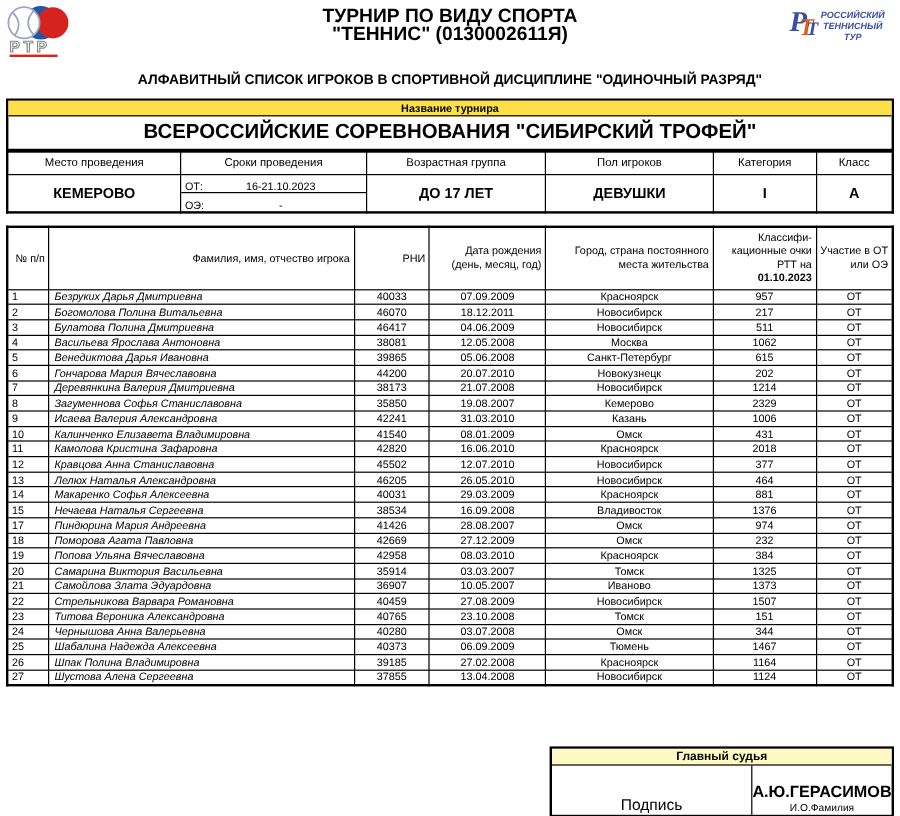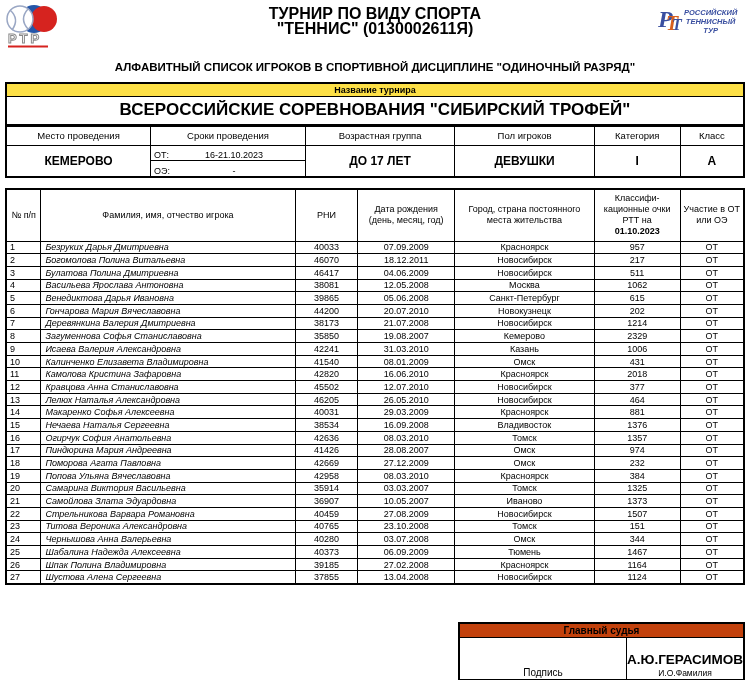--- a/index.html
+++ b/index.html
@@ -31,30 +31,30 @@
   .info-table th, .info-table td { border:1px solid #000; text-align:center; vertical-align:middle; }
   .info-table th { font-size:9.5px; font-weight:normal; height:19px; }
   .info-table td { font-size:12px; font-weight:bold; height:30px; }
   .dates-cell { padding:0 !important; font-weight:normal !important; }
   .dates-row { display:flex; font-size:9px; height:15px; align-items:flex-end; }
   .dates-row.first { border-bottom:1px solid #000; }
   .dates-row .lbl { width:32px; text-align:left; padding-left:3px; flex:none; }
   .dates-row .val { flex:1; text-align:center; padding-right:20px; }
   
   .main-table { position:absolute; top:188px; left:5px; width:740px; border:2px solid #000; }
-  .main-table th { border:1px solid #000; font-size:9px; font-weight:normal; text-align:center; vertical-align:middle; padding:2px 3px; height:52px; line-height:11px; }
+  .main-table th { border:1px solid #000; font-size:9px; font-weight:normal; text-align:right; vertical-align:middle; padding:2px 3px; height:52px; line-height:11px; }
   .main-table td { border:1px solid #000; font-size:9px; text-align:center; vertical-align:middle; height:12.7px; line-height:10px; padding:0 2px; }
   .main-table td.left { text-align:left; padding-left:4px;font-style:italic; }
   .main-table td.numcol { text-align:left; padding-left:3px; }
   .pts-date { font-weight:bold; display:block; }
   
   .judge-box { position:absolute; top:622px; left:458px; width:287px; border:2px solid #000; }
-  .judge-head { background:#c2410c; border-bottom:1px solid #000; text-align:center; font-size:10px; font-weight:bold; padding:1px 0; }
+  .judge-head { background:#fef9c3; border-bottom:1px solid #000; text-align:center; font-size:10px; font-weight:bold; padding:1px 0; }
   .judge-body { display:flex; height:41px; }
-  .judge-sign { width:172px; border-right:1px solid #000; display:flex; align-items:flex-end; justify-content:center; font-size:10px; padding-bottom:1px; }
+  .judge-sign { width:172px; border-right:1px solid #000; display:flex; align-items:flex-end; justify-content:center; font-size:13px; padding-bottom:1px; }
   .judge-name-cell { flex:1; display:flex; flex-direction:column; align-items:center; justify-content:flex-end; padding-bottom:1px; }
   .judge-name { font-size:13.5px; font-weight:bold; line-height:16px; }
   .judge-name-label { font-size:8.5px; line-height:10px; }
 </style>
 </head>
 <body>
 
 <div class="page">
 
   <div class="logo-left">
@@ -283,29 +283,20 @@
         <tr>
           <td class="numcol">15</td>
           <td class="left">Нечаева Наталья Сергеевна</td>
           <td>38534</td>
           <td>16.09.2008</td>
           <td>Владивосток</td>
           <td>1376</td>
           <td>ОТ</td>
         </tr>
         <tr>
-          <td class="numcol">16</td>
-          <td class="left">Огирчук София Анатольевна</td>
-          <td>42636</td>
-          <td>08.03.2010</td>
-          <td>Томск</td>
-          <td>1357</td>
-          <td>ОТ</td>
-        </tr>
-        <tr>
           <td class="numcol">17</td>
           <td class="left">Пиндюрина Мария Андреевна</td>
           <td>41426</td>
           <td>28.08.2007</td>
           <td>Омск</td>
           <td>974</td>
           <td>ОТ</td>
         </tr>
         <tr>
           <td class="numcol">18</td>

